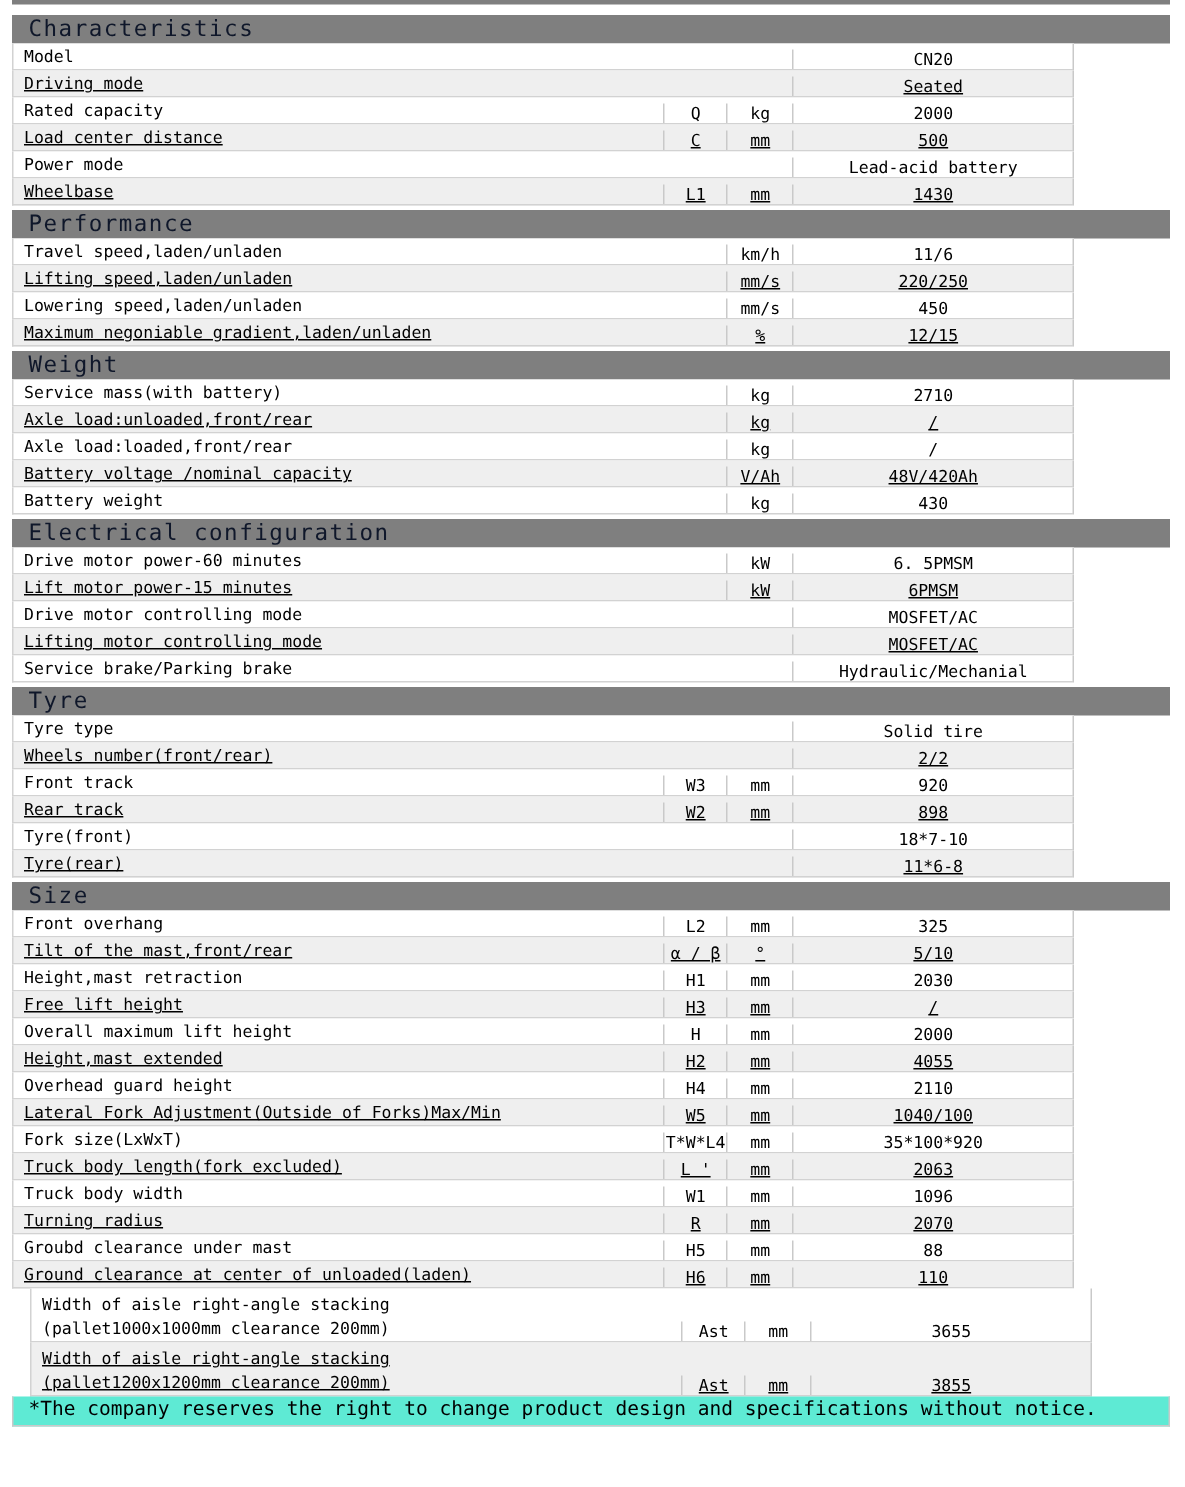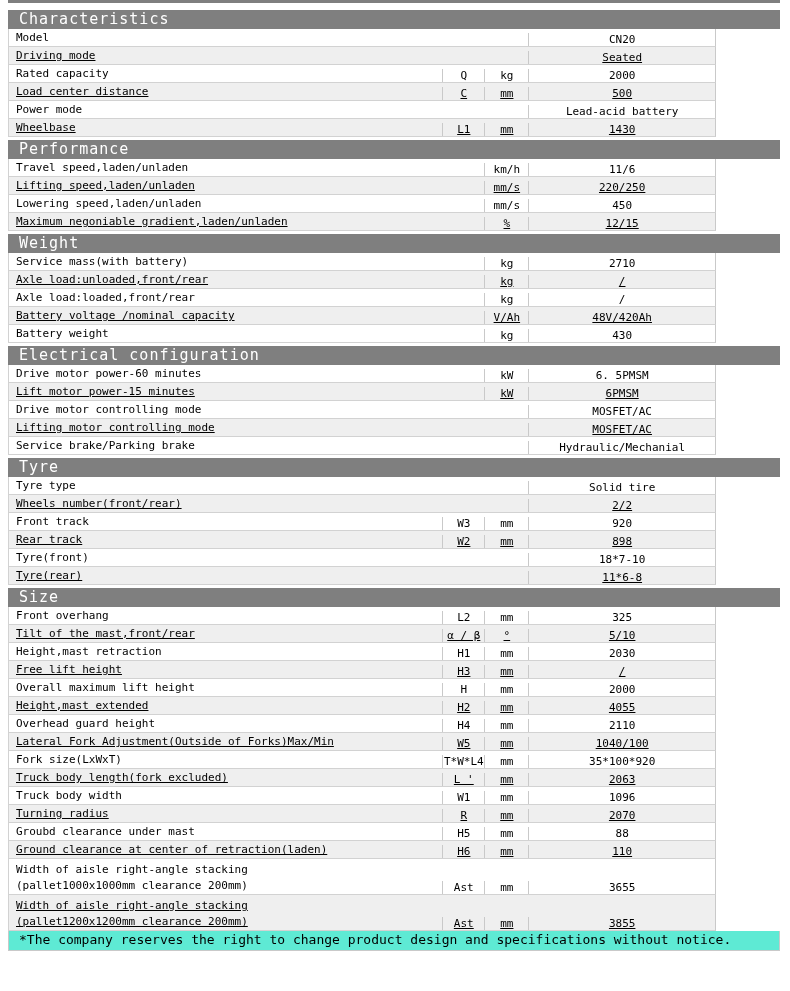--- a/index.html
+++ b/index.html
@@ -34,21 +34,21 @@
     width: 772px;
   }
   .section-bar {
     box-sizing: border-box;
     width: 772px;
     height: 19px;
     line-height: 19px;
     margin-top: 3px;
     padding-left: 11px;
     background: #7f7f7f;
-    color: #ffffff;
+    color: #0f172a;
     font-size: 15px;
     letter-spacing: 1px;
     white-space: pre;
     overflow: hidden;
   }
   .spec-table > .section-bar:first-child {
     margin-top: 0;
   }
   .row {
     box-sizing: border-box;
@@ -56,21 +56,21 @@
     width: 708px;
     height: 18px;
     background: #ffffff;
     border-left: 1px solid #d2d2d2;
     border-right: 1px solid #c9c9c9;
     border-bottom: 1px solid #d2d2d2;
     font-size: 11px;
     align-items: flex-end;
   }
   .row.alt { background: #efefef; text-decoration: underline; }
-  .row.tall { height: 36px; }
+  .row.tall { height: 36px; margin-left: 12px; }
   .cell {
     box-sizing: border-box;
     display: flex;
     align-items: center;
     justify-content: center;
     white-space: pre;
     overflow: hidden;
   }
   .c-label {
     width: 473px;
@@ -336,21 +336,21 @@
         <div class="cell c-unit">mm</div>
         <div class="cell c-value">2070</div>
       </div>
       <div class="row">
         <div class="cell c-label">Groubd clearance under mast</div>
         <div class="cell c-symbol">H5</div>
         <div class="cell c-unit">mm</div>
         <div class="cell c-value">88</div>
       </div>
       <div class="row alt">
-        <div class="cell c-label">Ground clearance at center of retraction(laden)</div>
+        <div class="cell c-label">Ground clearance at center of unloaded(laden)</div>
         <div class="cell c-symbol">H6</div>
         <div class="cell c-unit">mm</div>
         <div class="cell c-value">110</div>
       </div>
       <div class="row tall">
         <div class="cell c-label">Width of aisle right-angle stacking
 (pallet1000x1000mm clearance 200mm)</div>
         <div class="cell c-symbol">Ast</div>
         <div class="cell c-unit">mm</div>
         <div class="cell c-value">3655</div>

